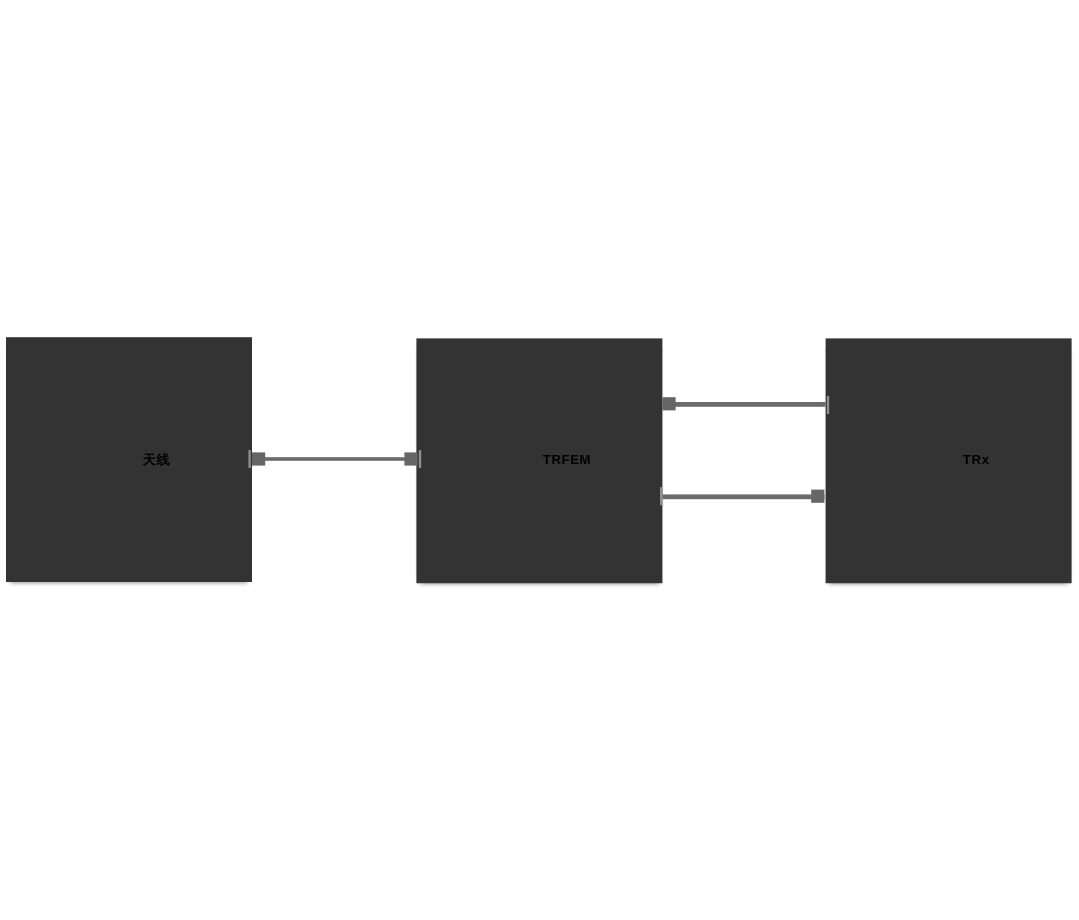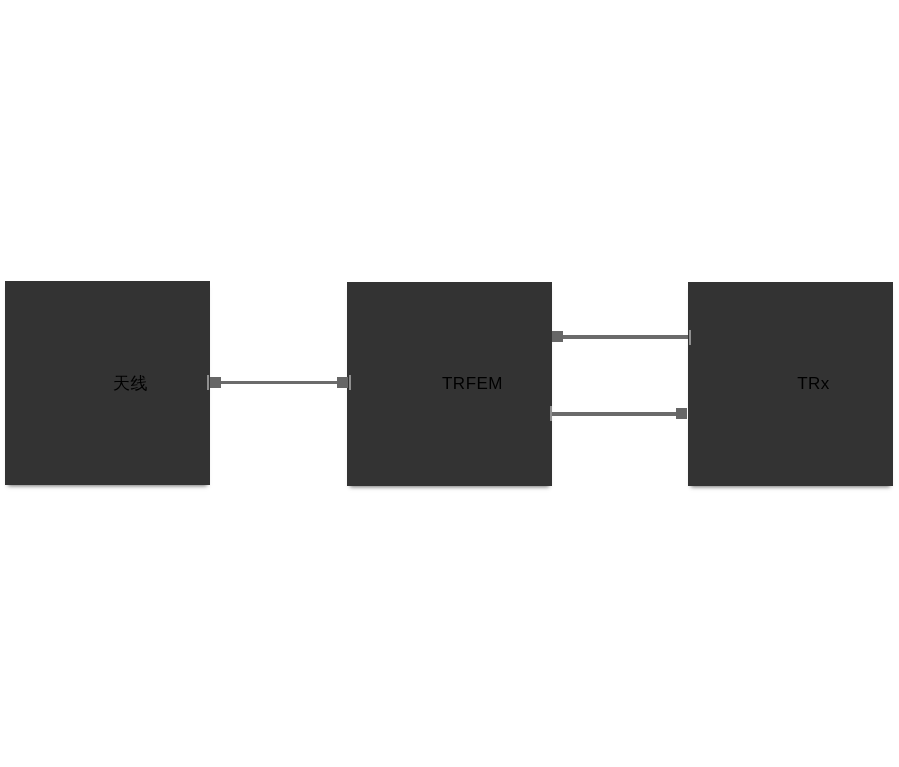--- a/index.html
+++ b/index.html
@@ -18,22 +18,22 @@
   .node {
     position: absolute;
     background: var(--node_fill, #333333);
     box-shadow: 0 4px 4px -3px rgba(40, 40, 40, 0.65);
     display: flex;
     align-items: center;
     justify-content: center;
   }
   .node-label {
     color: var(--node_text, #000000);
-    font-size: 17px;
-    font-weight: normal;
+    font-size: 11px;
+    font-weight: bold;
     letter-spacing: 0.5px;
     user-select: none;
     white-space: nowrap;
     margin-left: 46px;
   }
   #node-antenna { left: 5px;   top: 281px; width: 205px; height: 204px; }
   #node-trfem   { left: 347px; top: 282px; width: 205px; height: 204px; }
   #node-trx     { left: 688px; top: 282px; width: 205px; height: 204px; }
 
   .conn-line {

